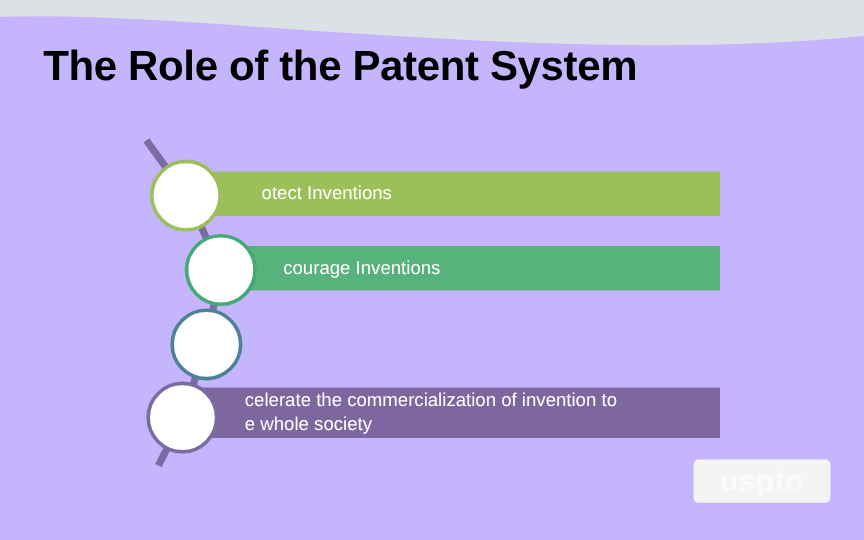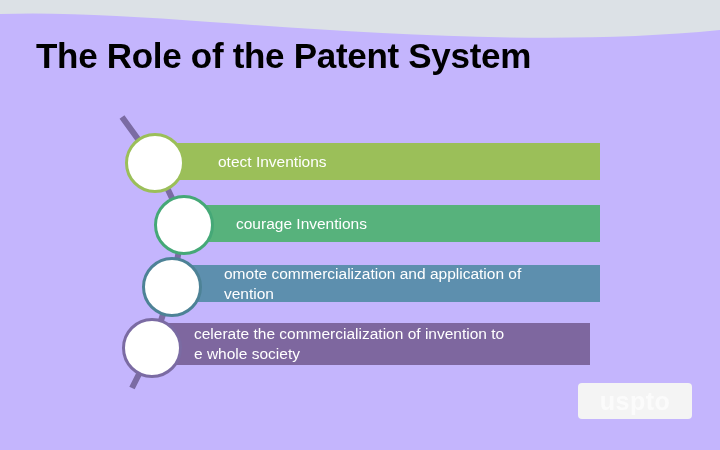--- a/index.html
+++ b/index.html
@@ -125,26 +125,22 @@
   <div id="diagram">
 
     <div class="bar" style="left: 160px; top: 143px; width: 440px; height: 37px; background: rgb(155, 191, 89);">
       <div class="bar-label">otect Inventions</div>
     </div>
 
     <div class="bar" style="left: 178px; top: 205px; width: 422px; height: 37px; background: rgb(87, 178, 124);">
       <div class="bar-label">courage Inventions</div>
     </div>
 
-    <div class="bar" style="left: 166px; top: 265px; width: 434px; height: 37px; background: rgb(93, 143, 174);">
-      <div class="bar-label">omote commercialization and application of
-vention</div>
-    </div>
 
-    <div class="bar" style="left: 136px; top: 323px; width: 454px; height: 42px; background: rgb(126, 103, 159);">
+    <div class="bar" style="left: 146px; top: 323px; width: 454px; height: 42px; background: rgb(126, 103, 159);">
       <div class="bar-label">celerate the commercialization of invention to
 e whole society</div>
     </div>
 
     <svg id="connector-layer" viewBox="0 0 720 450" preserveAspectRatio="none">
       <polyline id="connector-path" points="122,117 156,164 184,224 172,287 152,348 132,388" fill="none" stroke="#7b6ba3" stroke-width="6" stroke-linecap="butt" stroke-linejoin="miter"></polyline>
     </svg>
 
     <div class="node-circle" style="left: 125px; top: 133px; width: 60px; height: 60px; border: 3px solid rgb(155, 191, 89); background: rgb(255, 255, 255);"></div>
 

